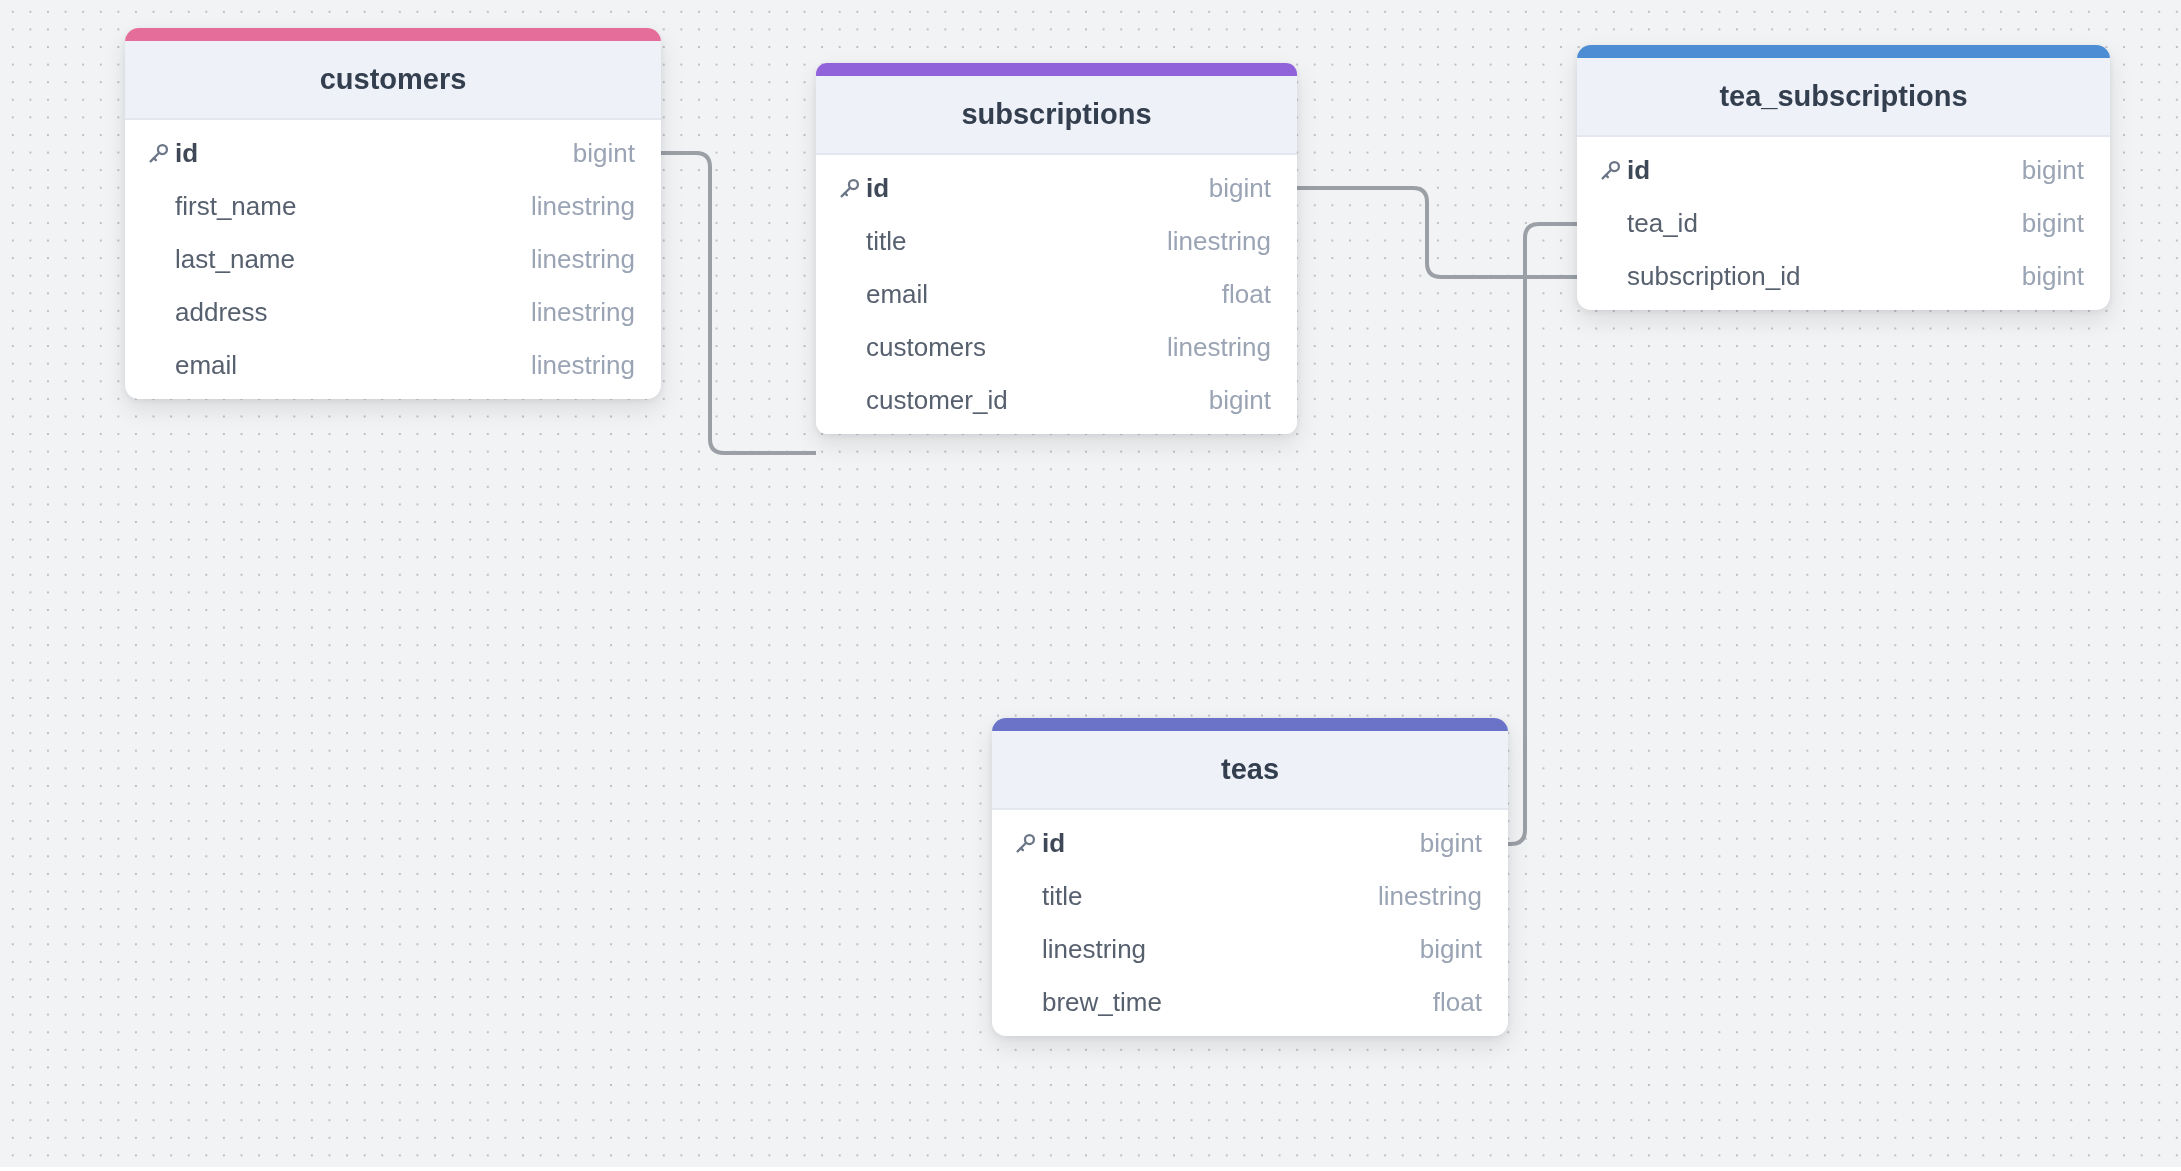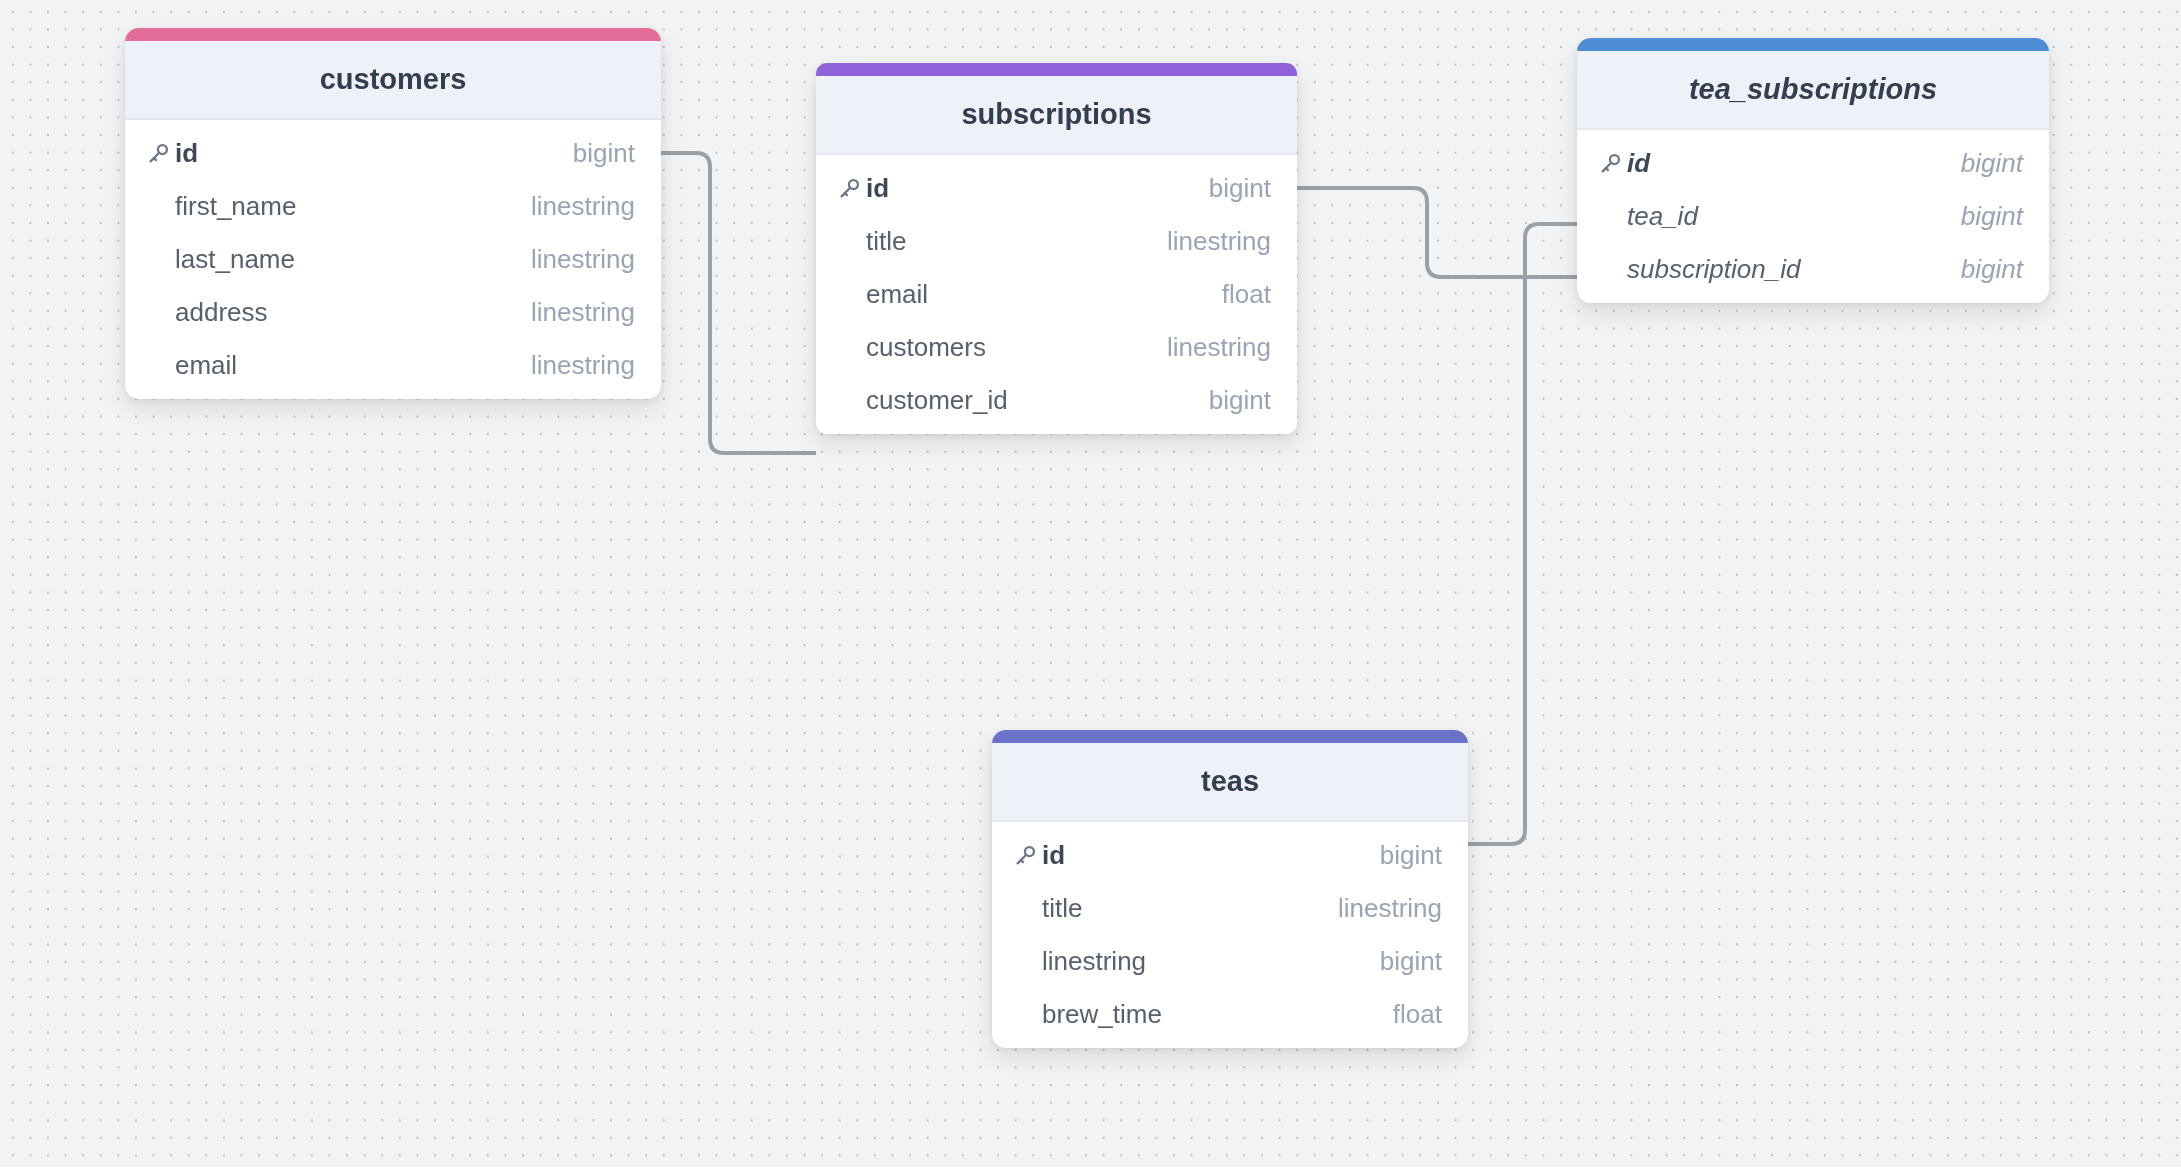--- a/index.html
+++ b/index.html
@@ -49,22 +49,22 @@
   }
   .key-slot { width: 30px; flex: 0 0 30px; display: flex; align-items: center; }
   .key-slot svg { width: 27px; height: 27px; }
   .row-name { font-size: 26px; color: #57606e; }
   .row.pk .row-name { font-weight: 700; color: #3e4856; }
   .row-type { margin-left: auto; font-size: 26px; color: #9aa4b4; }
 
   
   .card-customers        { left: 125px;  top: 28px;  width: 536px; }
   .card-subscriptions    { left: 816px;  top: 63px;  width: 481px; border-radius: 11px; }
-  .card-tea-subscriptions{ left: 1577px; top: 38px;  width: 472px; font-style: italic; }
-  .card-teas             { left: 992px;  top: 718px; width: 476px; margin-top: 12px; }
+  .card-tea-subscriptions{ left: 1577px; top: 45px;  width: 533px; }
+  .card-teas             { left: 992px;  top: 718px; width: 516px; }
 
   .canvas-bottom-edge {
     position: absolute; left: 0; bottom: 0;
     width: 100%; height: 4px;
     background: #ffffff;
     z-index: 3;
   }
 </style>
 </head>
 <body>

